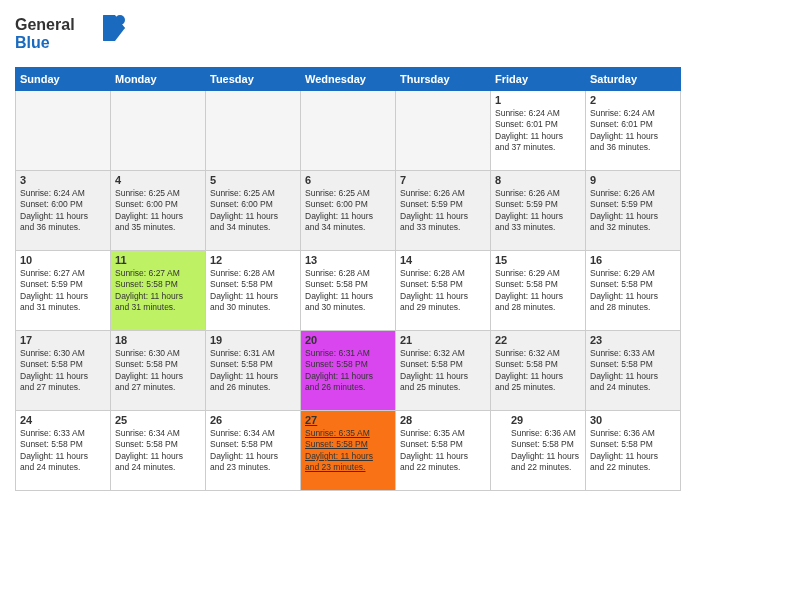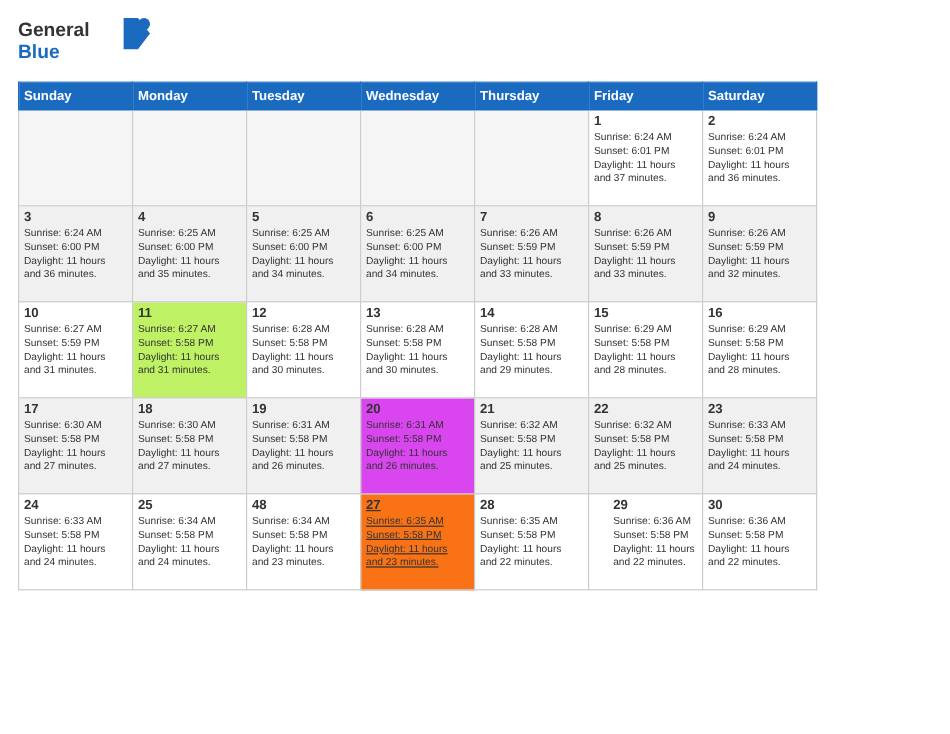--- a/index.html
+++ b/index.html
@@ -296,21 +296,21 @@
 and 24 minutes.</div>
           </td>
           <td style="background: rgb(255, 255, 255);">
             <span class="day-num">25</span>
             <div class="day-info" style="white-space: pre-line;">Sunrise: 6:34 AM
 Sunset: 5:58 PM
 Daylight: 11 hours
 and 24 minutes.</div>
           </td>
           <td style="background: rgb(255, 255, 255);">
-            <span class="day-num">48</span>
+            <span class="day-num">26</span>
             <div class="day-info" style="white-space: pre-line;">Sunrise: 6:34 AM
 Sunset: 5:58 PM
 Daylight: 11 hours
 and 23 minutes.</div>
           </td>
           <td style="background: #f97316; text-decoration: underline;">
             <span class="day-num">27</span>
             <div class="day-info" style="white-space: pre-line;">Sunrise: 6:35 AM
 Sunset: 5:58 PM
 Daylight: 11 hours

